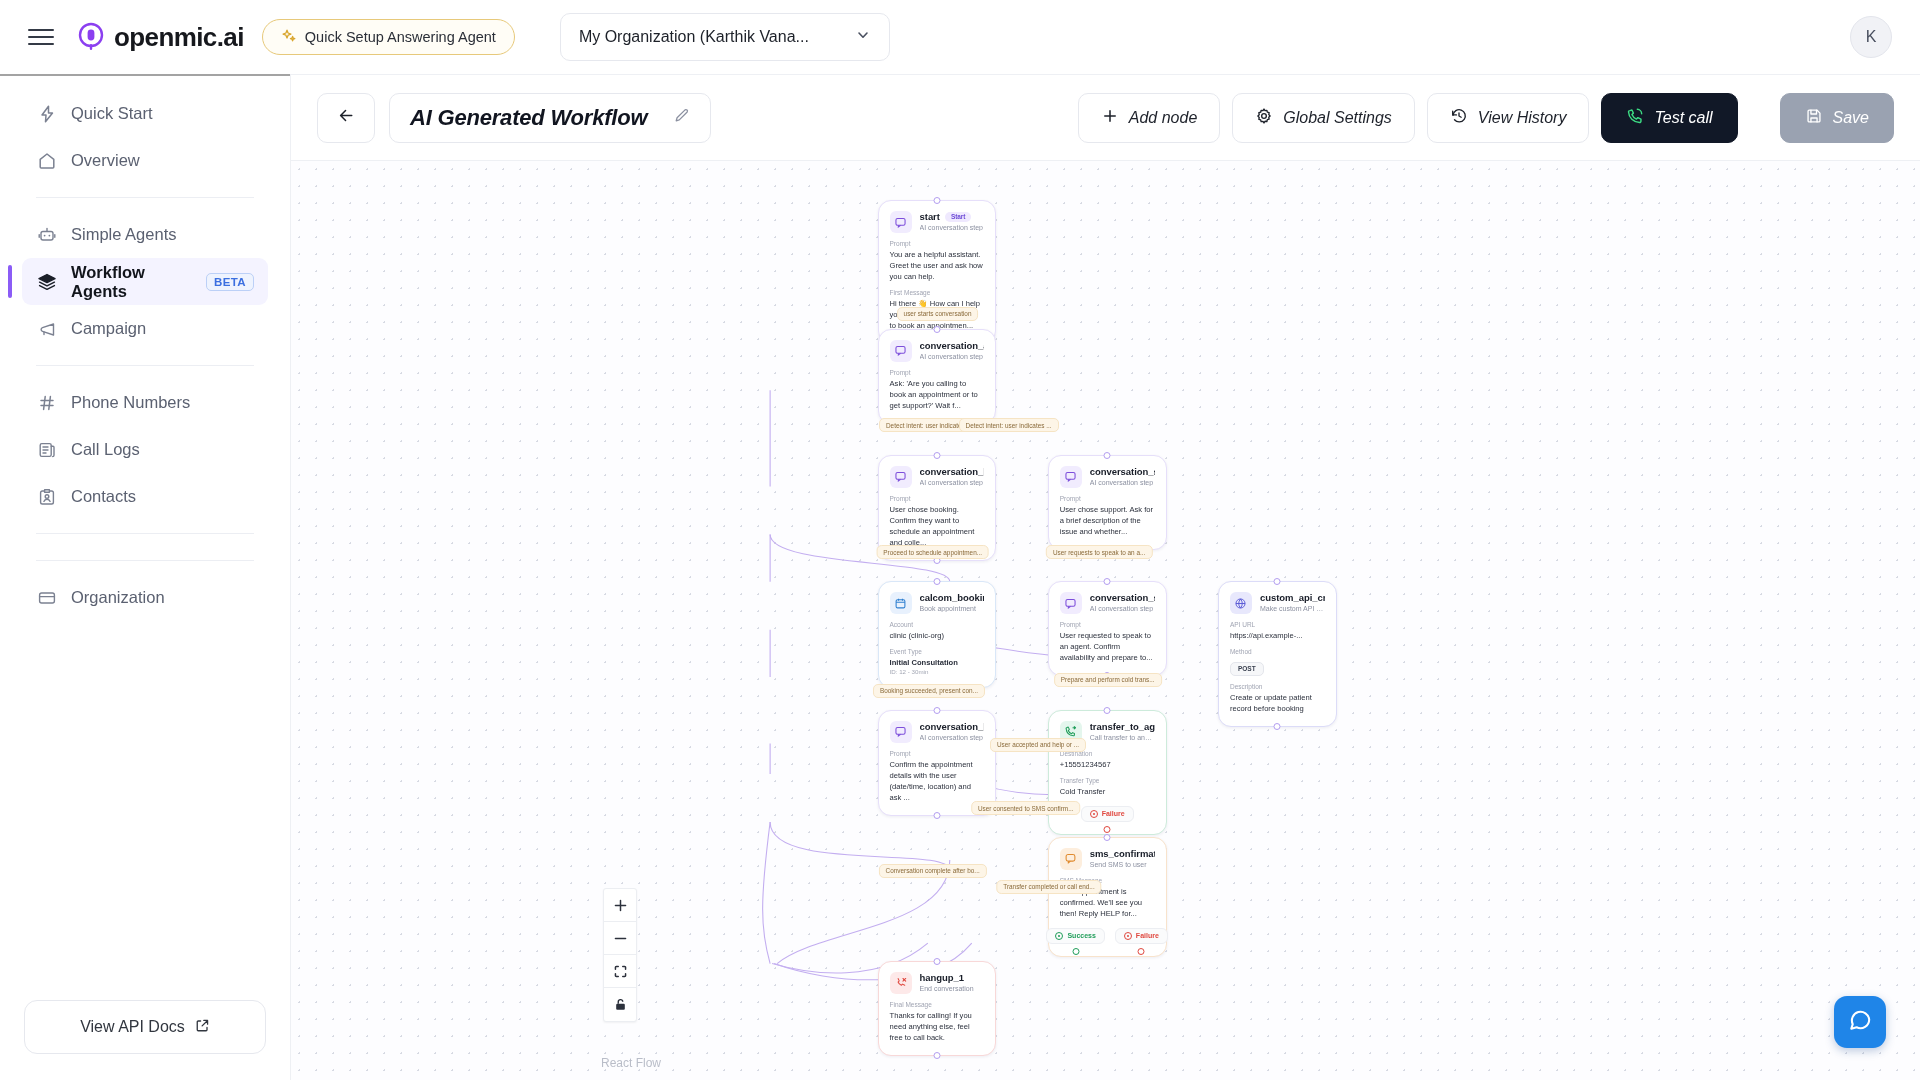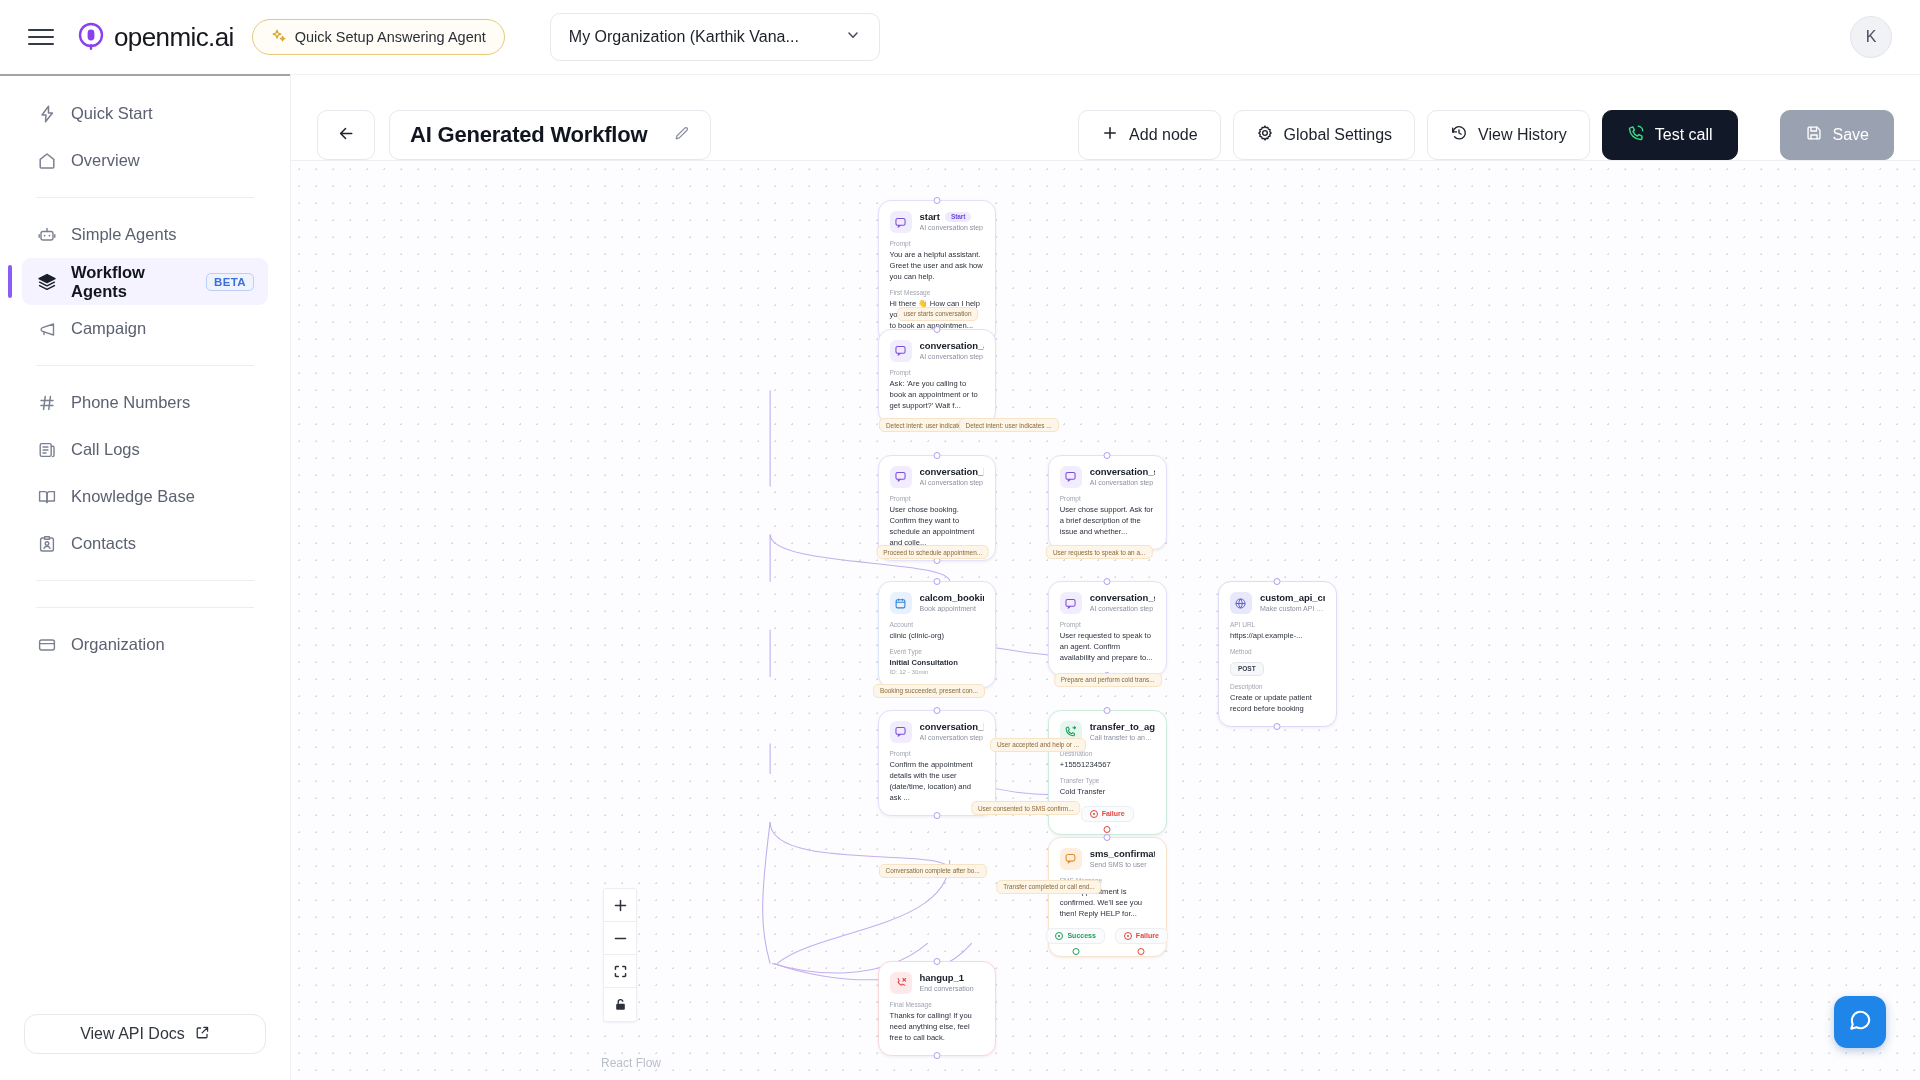--- a/index.html
+++ b/index.html
@@ -25,21 +25,21 @@
     width: 26px; height: 26px;
     display: flex; flex-direction: column; justify-content: center; gap: 5px;
     cursor: pointer;
     margin-right: 22px;
   }
   .hamburger i { display: block; height: 1.7px; background: #343a46; border-radius: 2px; }
 
   .brand { display: flex; align-items: center; gap: 8px; }
   .brand-mark { width: 30px; height: 30px; }
   .brand-text {
-    font-size: 26px; font-weight: 400; letter-spacing: -0.6px; color: #16181d;
+    font-size: 26px; font-weight: 700; letter-spacing: -0.6px; color: #16181d;
   }
 
   .quick-setup {
     margin-left: 18px;
     display: inline-flex; align-items: center; gap: 8px;
     height: 36px; padding: 0 18px;
     border: 1px solid #e7c97a;
     border-radius: 999px;
     background: #fffdf6;
     font-size: 14.5px; color: #2b2f38; font-weight: 400;
@@ -110,44 +110,45 @@
     color: #3b6fe0;
     border: 1px solid #bcd0f7;
     background: #eef3fe;
     border-radius: 5px;
     padding: 2px 7px;
   }
   .nav-sep { height: 1px; background: #eceef3; margin: 13px 36px; }
 
   .api-docs {
     margin: auto 24px 26px 24px;
-    height: 40px;
+    height: 54px;
     border: 1px solid #e6e8ee;
     border-radius: 13px;
     display: flex; align-items: center; justify-content: center; gap: 10px;
     font-size: 16px; color: #31363f;
     cursor: pointer;
     background: #fff;
   }
 
   
   .workspace {
     flex: 1; display: flex; flex-direction: column;
     border-left: 1px solid #eef0f4;
     border-top: 1px solid #eef0f4;
     min-width: 0;
   }
 
   .toolbar {
     height: 86px; flex: 0 0 86px;
-    display: flex; align-items: flex-end;
+    display: flex; align-items: center;
     padding: 0 26px;
     gap: 0;
     background: #fff;
     border-bottom: 1px solid #eef0f4;
+    font-style: italic;
   }
   .tb-btn {
     display: inline-flex; align-items: center; justify-content: center; gap: 10px;
     height: 50px; padding: 0 22px;
     border: 1px solid #e6e8ee;
     border-radius: 10px;
     background: #fff;
     font-size: 16px; color: #1d212a;
     cursor: pointer;
     white-space: nowrap;
@@ -411,29 +412,20 @@
       </div>
       <div class="nav-item">
         <span class="ico">
           <svg width="20" height="20" viewBox="0 0 20 20" fill="none" stroke="#7b8191" stroke-width="1.4" stroke-linejoin="round" stroke-linecap="round">
               <rect x="3.2" y="3.6" width="11" height="12.8" rx="1.6"></rect>
               <path d="M6 7h5M6 10h5M6 13h3"></path>
               <path d="M14.2 6.2h1.8a1 1 0 0 1 1 1v8a1.4 1.4 0 0 1-1.4 1.4"></path>
             </svg>
         </span>
         <span>Call Logs</span>
-      </div>
-      <div class="nav-item">
-        <span class="ico">
-          <svg width="20" height="20" viewBox="0 0 20 20" fill="none" stroke="#7b8191" stroke-width="1.4" stroke-linejoin="round" stroke-linecap="round">
-              <path d="M2.6 4.6h5.2a2 2 0 0 1 2 2v9a1.6 1.6 0 0 0-1.6-1.6H2.6Z"></path>
-              <path d="M17.4 4.6h-5.2a2 2 0 0 0-2 2v9a1.6 1.6 0 0 1 1.6-1.6h5.6Z"></path>
-            </svg>
-        </span>
-        <span>Knowledge Base</span>
       </div>
       <div class="nav-item">
         <span class="ico">
           <svg width="20" height="20" viewBox="0 0 20 20" fill="none" stroke="#7b8191" stroke-width="1.4" stroke-linejoin="round" stroke-linecap="round">
               <rect x="3.6" y="4" width="12.8" height="13" rx="1.8"></rect>
               <path d="M7.6 2.8h4.8v2.4H7.6z" fill="#fff"></path>
               <circle cx="10" cy="9.6" r="1.8"></circle>
               <path d="M6.9 14.4a3.3 3.3 0 0 1 6.2 0"></path>
             </svg>
         </span>

